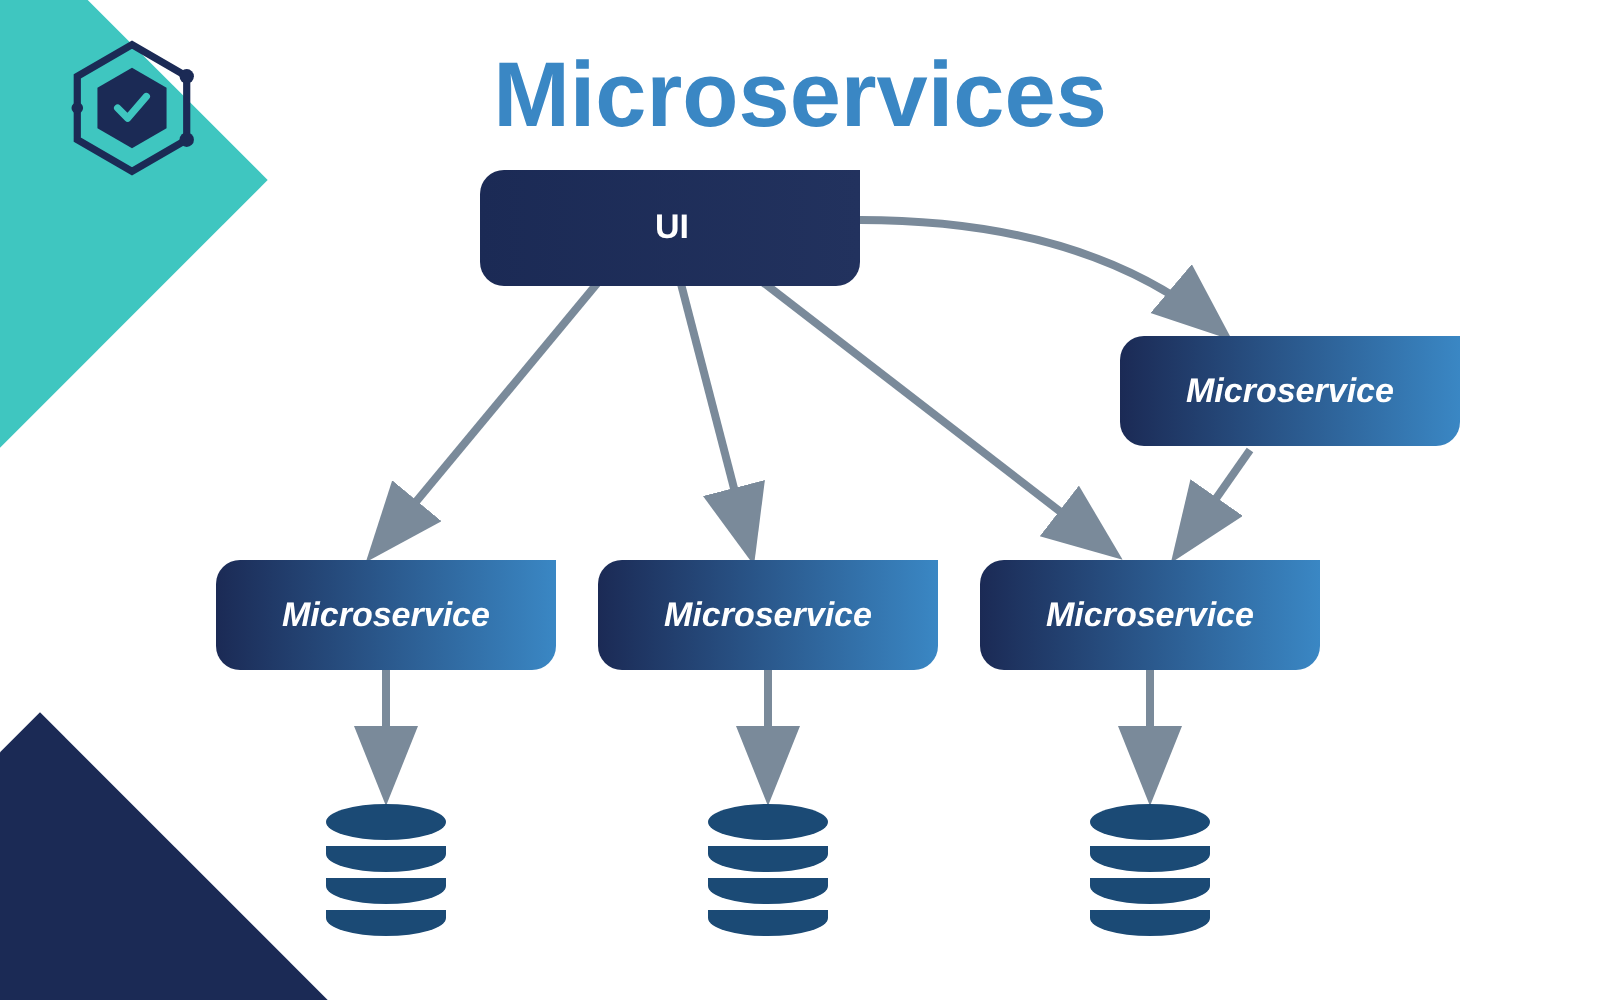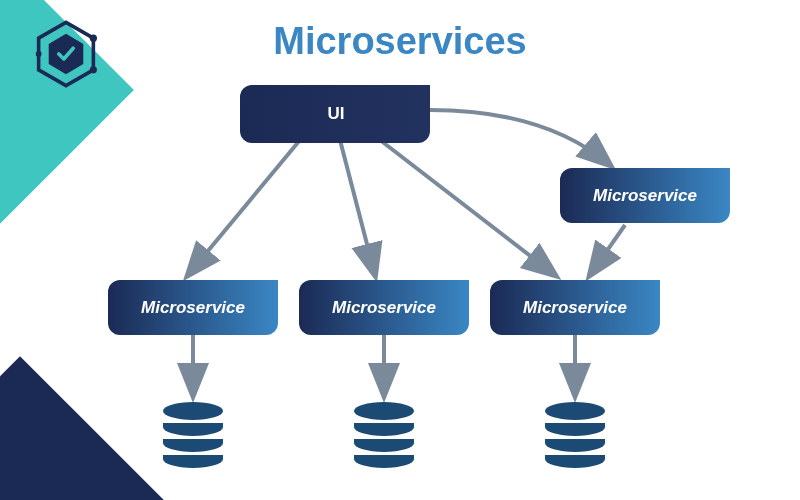--- a/index.html
+++ b/index.html
@@ -34,21 +34,21 @@
     position: absolute;
     top: 18px;
     left: 30px;
   }
   .title {
     position: absolute;
     top: 20px;
     left: 0;
     width: 100%;
     text-align: center;
-    font-size: 38px;
+    font-size: 46px;
     font-weight: 600;
     color: #3a87c4;
   }
   .node {
     position: absolute;
     color: #fff;
     font-weight: 700;
     font-size: 17px;
     display: flex;
     align-items: center;

